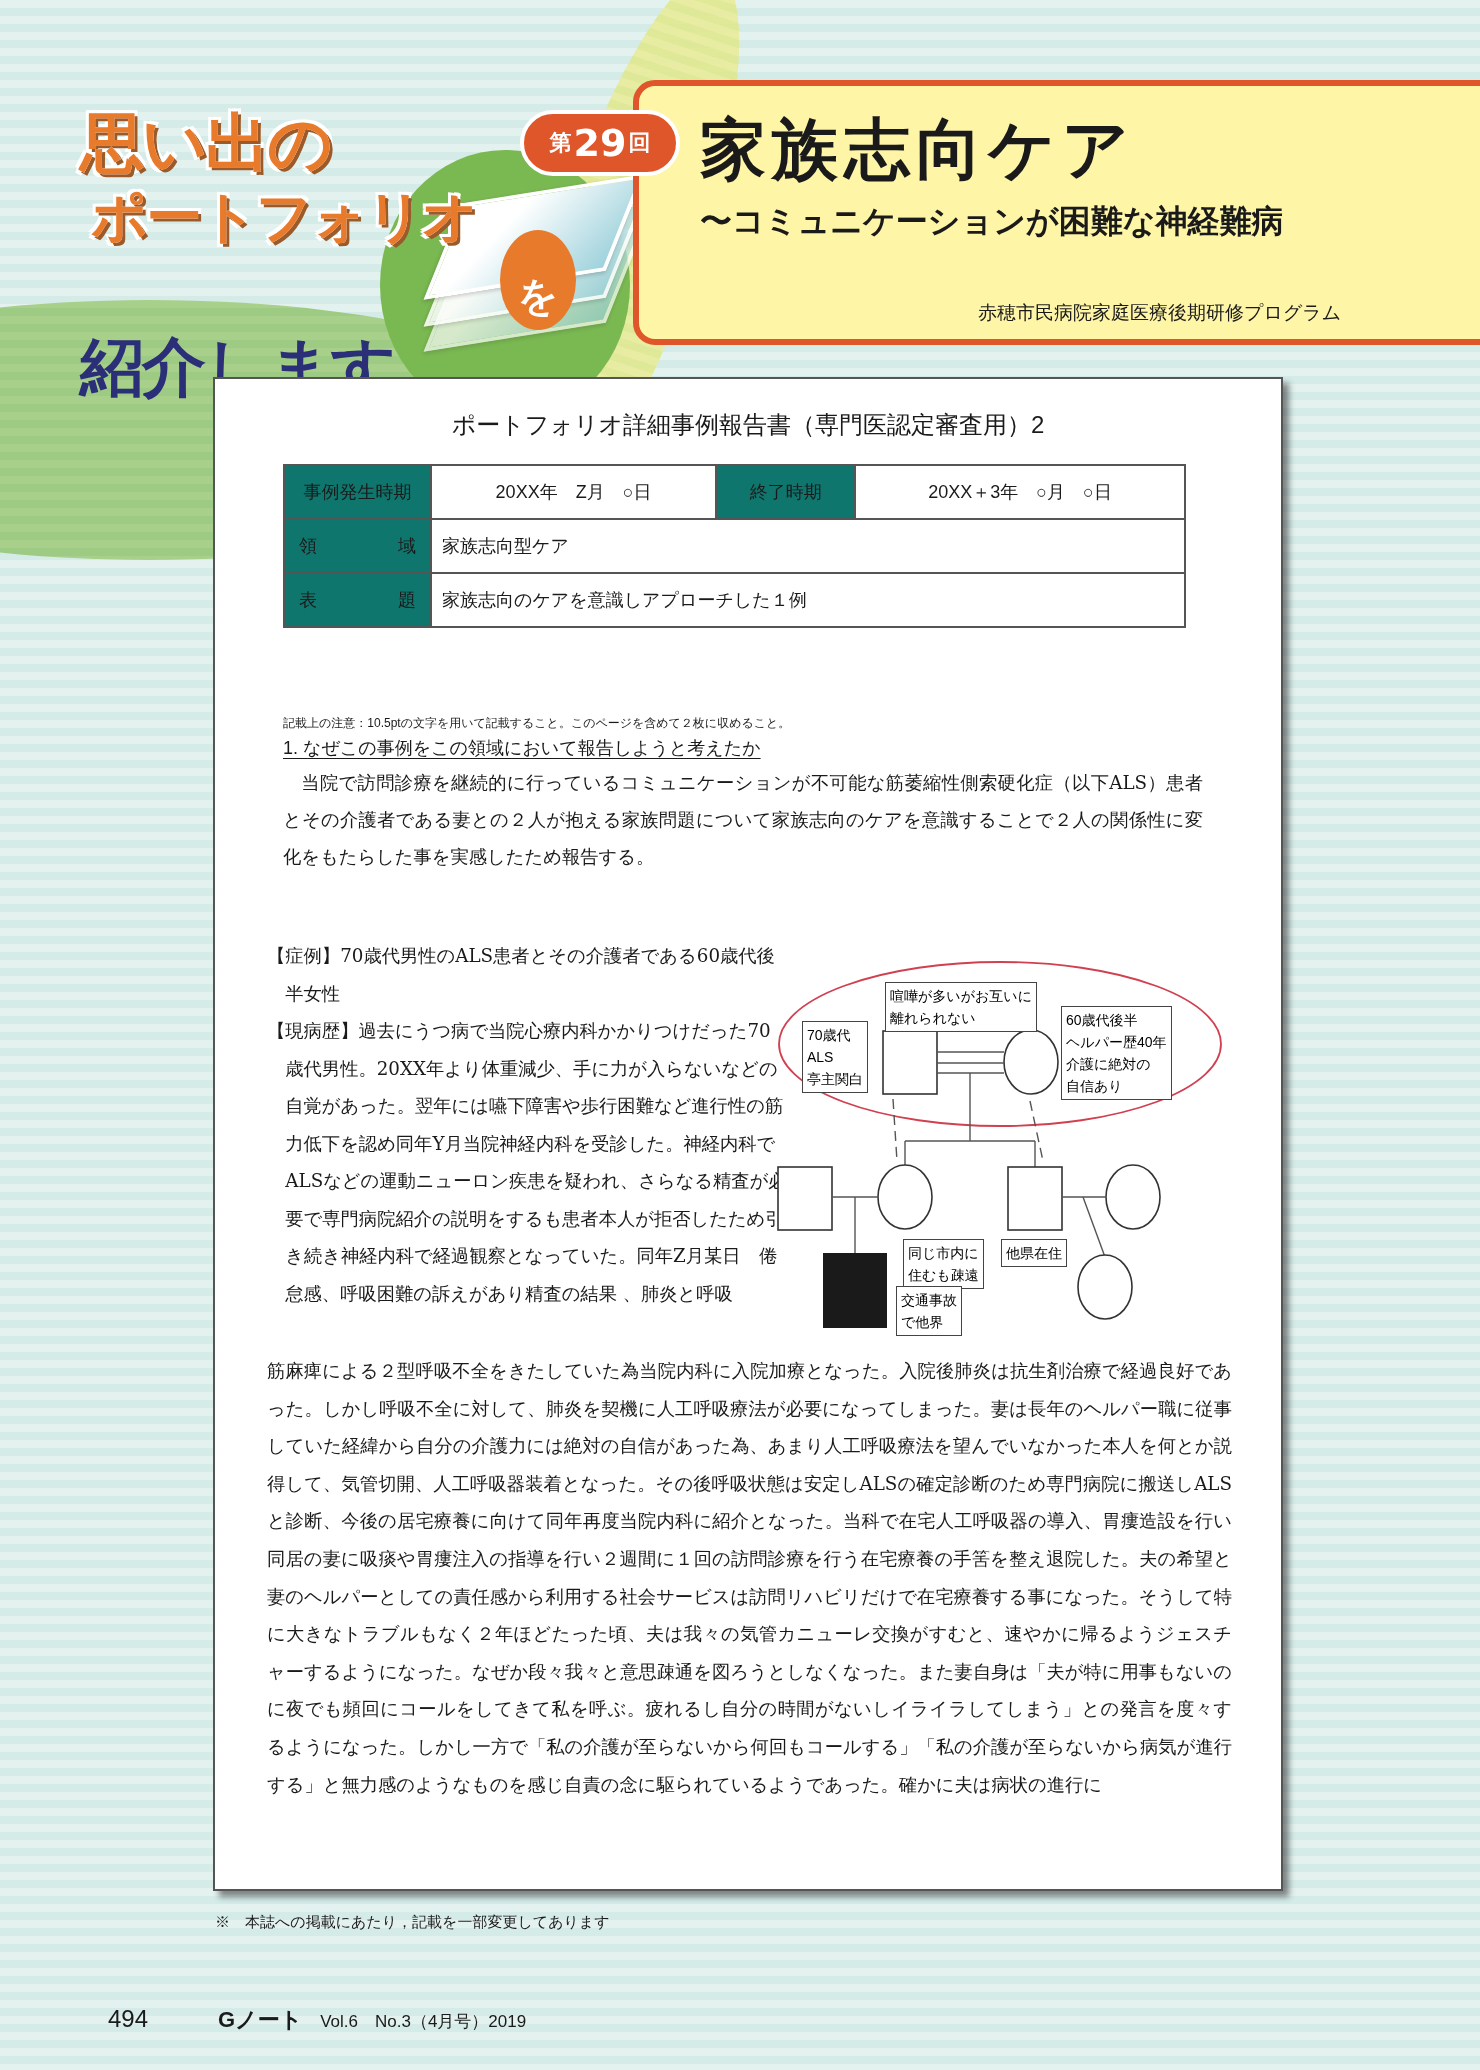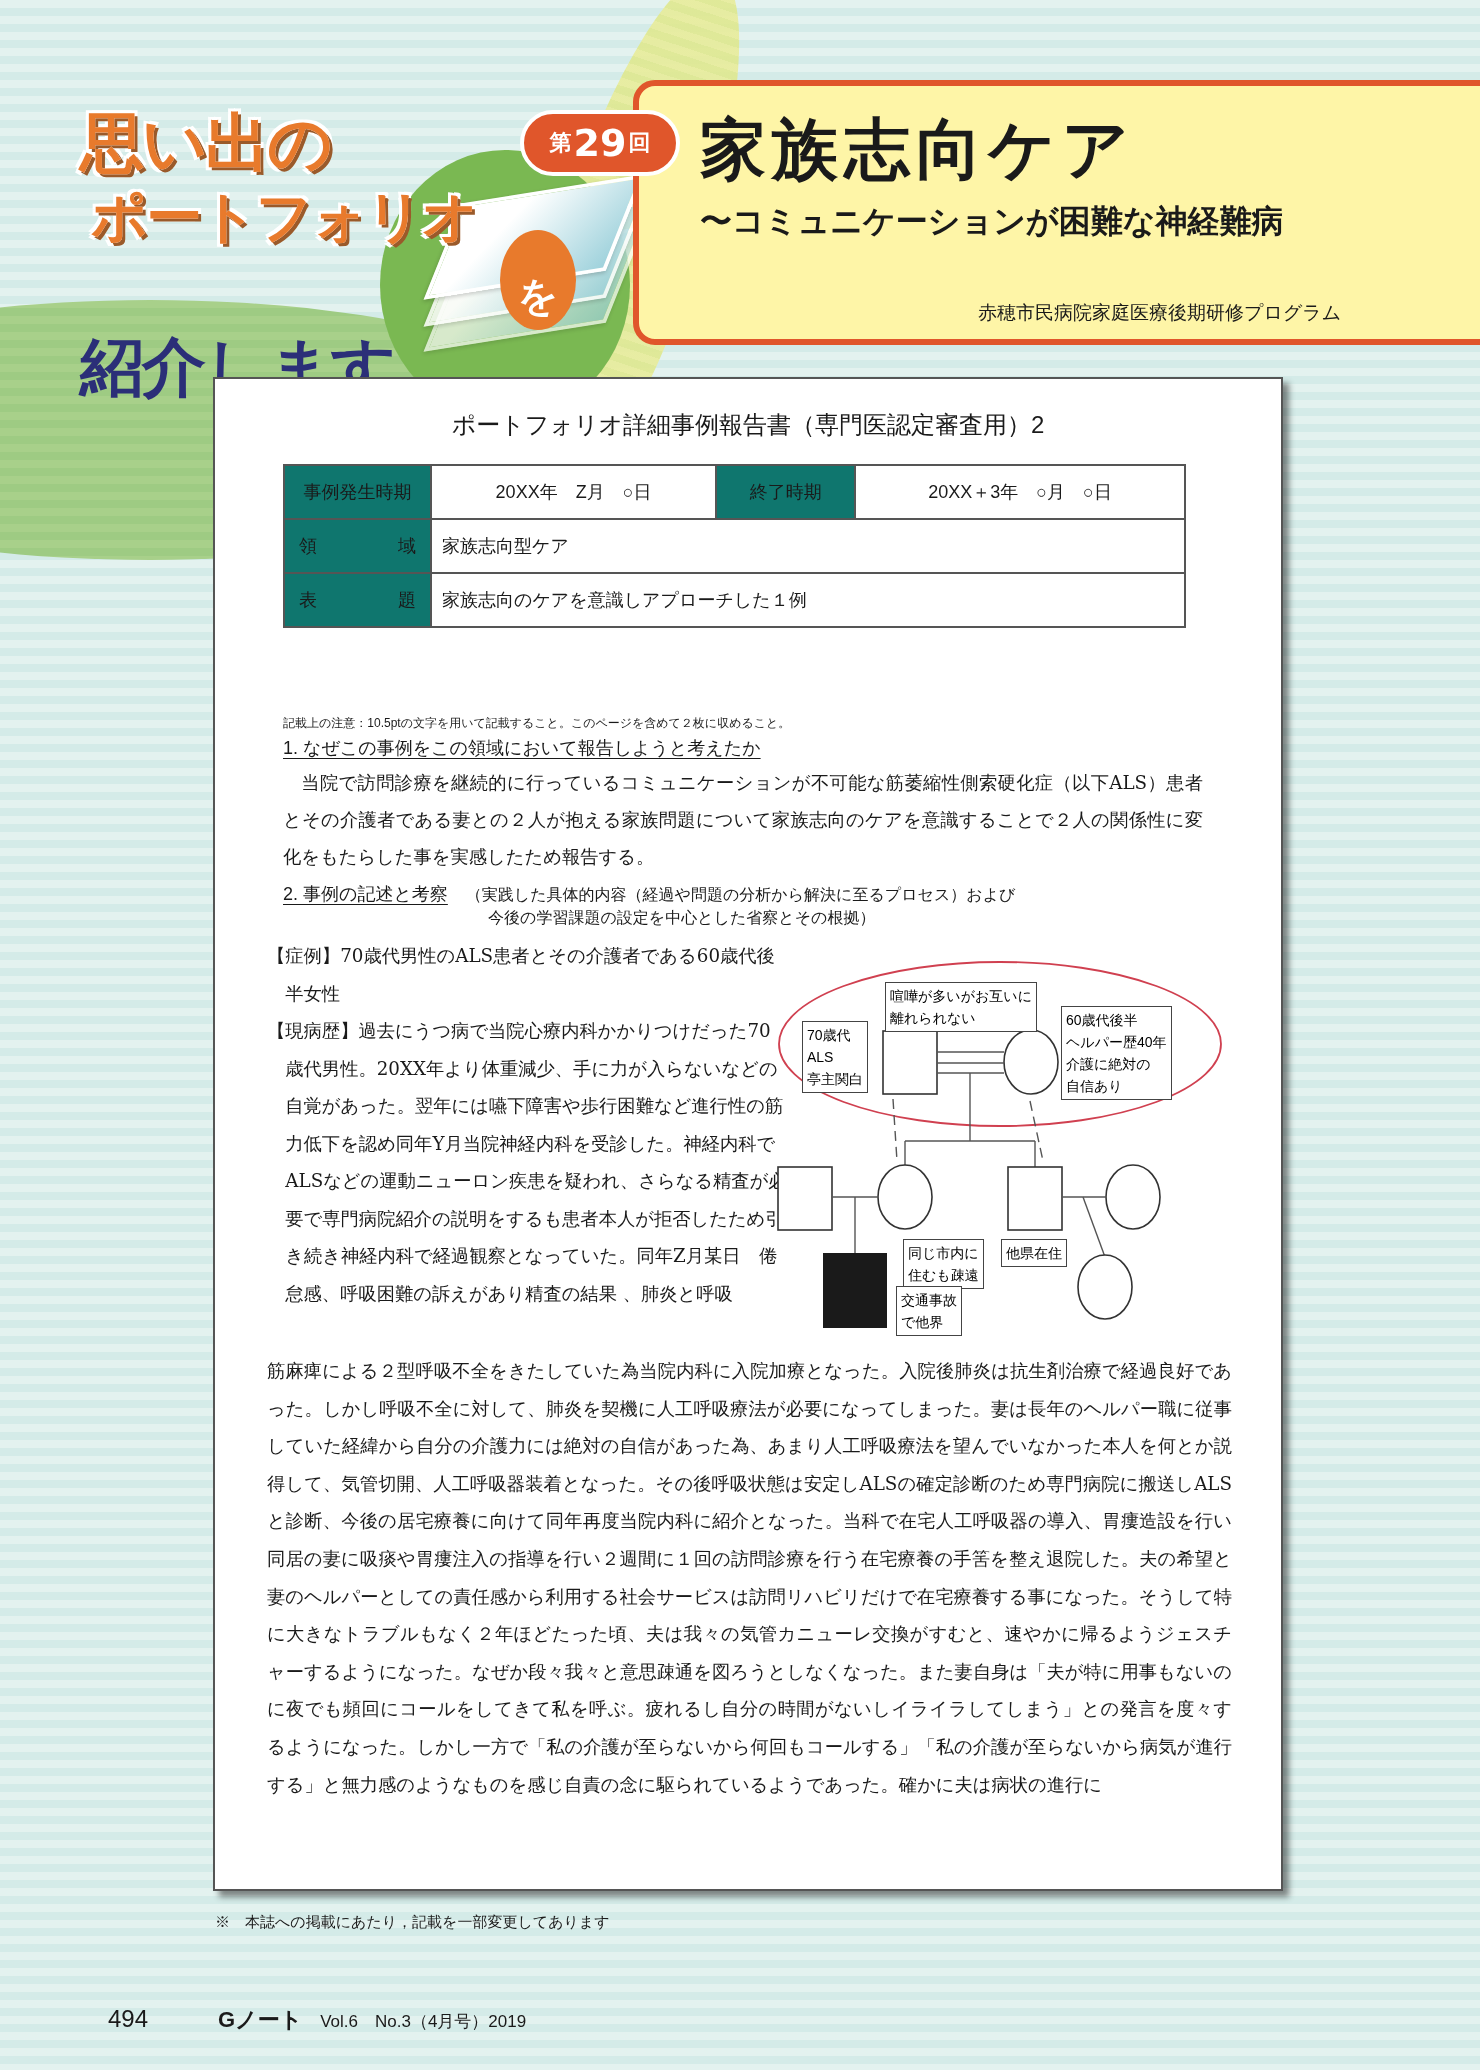--- a/index.html
+++ b/index.html
@@ -120,24 +120,20 @@
   </tbody>
     </table>
 
   <div class="note">記載上の注意：10.5ptの文字を用いて記載すること。このページを含めて２枚に収めること。</div>
 
   <div class="sec-head" style="top:357px"><u>1.  なぜこの事例をこの領域において報告しようと考えたか</u></div>
   <div class="body-text" style="top:385px; width:920px; text-align:justify">
     <p class="indent">当院で訪問診療を継続的に行っているコミュニケーションが不可能な筋萎縮性側索硬化症（以下ALS）患者とその介護者である妻との２人が抱える家族問題について家族志向のケアを意識することで２人の関係性に変化をもたらした事を実感したため報告する。</p>
   </div>
 
-  <div class="sec-head" style="top:503px">
-    <u>2.  事例の記述と考察</u><span class="paren">（実践した具体的内容（経過や問題の分析から解決に至るプロセス）および</span>
-    <span class="paren2">今後の学習課題の設定を中心とした省察とその根拠）</span>
-  </div>
 
   <div class="left-col">
     <p>【症例】70歳代男性のALS患者とその介護者である60歳代後半女性</p>
     <p>【現病歴】過去にうつ病で当院心療内科かかりつけだった70歳代男性。20XX年より体重減少、手に力が入らないなどの自覚があった。翌年には嚥下障害や歩行困難など進行性の筋力低下を認め同年Y月当院神経内科を受診した。神経内科でALSなどの運動ニューロン疾患を疑われ、さらなる精査が必要で専門病院紹介の説明をするも患者本人が拒否したため引き続き神経内科で経過観察となっていた。同年Z月某日　倦怠感、呼吸困難の訴えがあり精査の結果 、肺炎と呼吸</p>
   </div>
 
   <div class="genogram">
     <svg width="460" height="405" viewBox="0 0 460 405">
       <ellipse cx="225" cy="95" rx="221" ry="82" fill="none" stroke="#d04050" stroke-width="1.8"></ellipse>
       <rect x="108" y="82" width="54" height="63" fill="#fff" stroke="#333" stroke-width="1.6"></rect>

